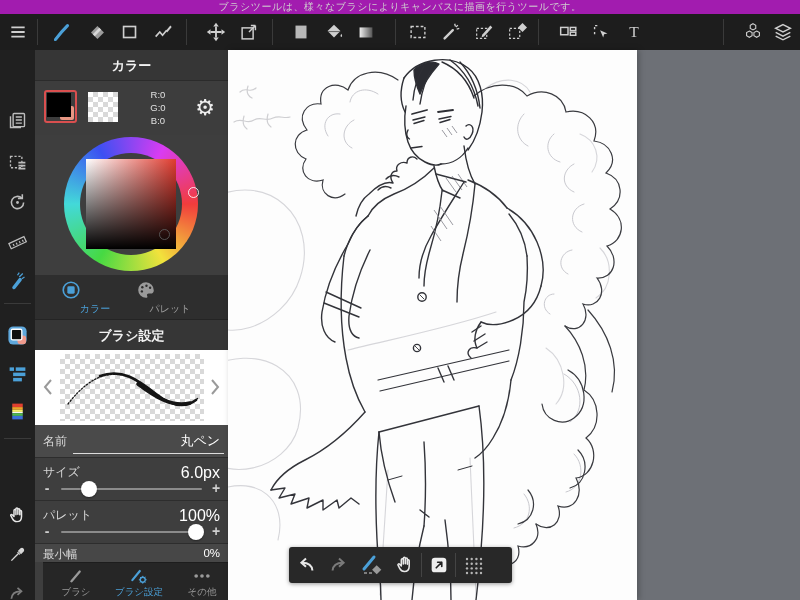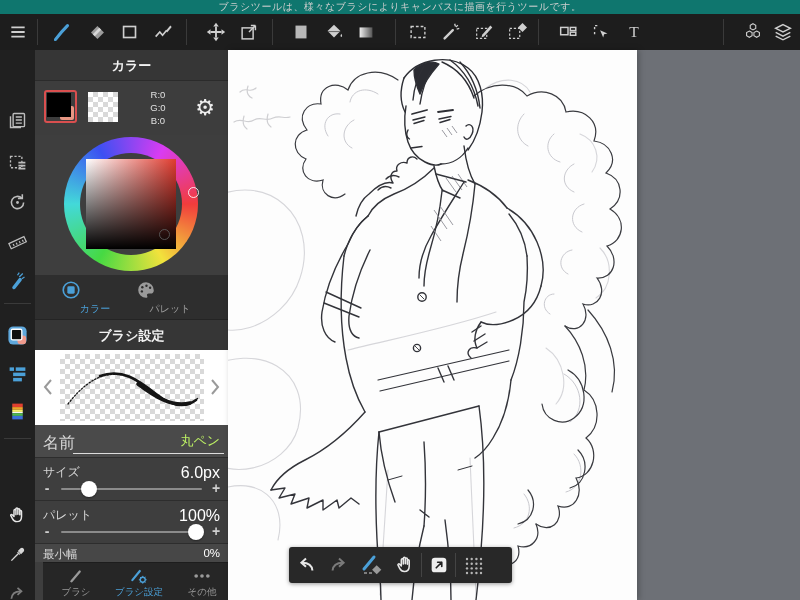--- a/index.html
+++ b/index.html
@@ -1,21 +1,21 @@
 <!DOCTYPE html>
 <html><head>
 <meta charset="utf-8">
 <style>
   * { margin:0; padding:0; box-sizing:border-box; }
   html,body { width:800px; height:600px; overflow:hidden; }
   body { font-family:"Liberation Sans","DejaVu Sans",sans-serif; background:#6d7076; position:relative; }
   .app { position:absolute; inset:0; width:800px; height:600px; background:#6d7076; overflow:hidden; }
 
   
-  .notif { position:absolute; left:0; top:0; width:800px; height:14px; background:#0f766e;
+  .notif { position:absolute; left:0; top:0; width:800px; height:14px; background:#a21caf;
            color:#cfcfcf; font-size:10px; line-height:14px; text-align:center; letter-spacing:.5px; }
 
   
   .toolbar { position:absolute; left:0; top:14px; width:800px; height:36px; background:#1d1d1d; }
   .ti { position:absolute; top:7px; width:22px; height:22px; display:flex; align-items:center; justify-content:center; }
   .tsep { position:absolute; top:5px; width:1px; height:26px; background:#3a3a3a; }
   svg { display:block; }
 
   
   .sidebar { position:absolute; left:0; top:50px; width:35px; height:550px; background:#202020; }
@@ -50,22 +50,22 @@
   .mode-tabs { position:absolute; left:0; top:225px; width:193px; height:45px; background:#2e2e2e; border-bottom:1px solid #242424; }
   .mtab { position:absolute; top:4px; width:70px; text-align:center; }
   .mtab .lbl { display:block; font-size:10px; margin-top:1px; color:#9a9a9a; }
   .mtab.active .lbl { color:#4ba0d8; }
 
   .preview { position:absolute; left:0; top:300px; width:193px; height:75px; background:#fff; }
   .preview .chk { position:absolute; left:25px; top:4px; width:144px; height:67px; }
   .chev { position:absolute; top:26px; width:14px; height:22px; }
 
   .name-row { position:absolute; left:0; top:375px; width:193px; height:32px; background:#4a4a4a; }
-  .name-row .l { position:absolute; left:8px; top:8px; font-size:16px; color:#d8d8d8; }
-  .name-row .v { position:absolute; right:8px; top:7px; font-size:13px; color:#bef264; }
+  .name-row .l { position:absolute; left:8px; top:8px; font-size:12px; color:#d8d8d8; }
+  .name-row .v { position:absolute; right:8px; top:7px; font-size:13px; color:#ffffff; }
   .name-row .u { position:absolute; left:38px; right:4px; bottom:3px; height:1px; background:#dcdcdc; }
 
   .slider-row { position:absolute; left:0; width:193px; height:43px; background:#3e3e3e; border-top:1px solid #2d2d2d; }
   .slider-row .l { position:absolute; left:8px; top:6px; font-size:12px; color:#d8d8d8; }
   .slider-row .v { position:absolute; right:8px; top:6px; font-size:16px; color:#fff; }
   .slider-row .minus,.slider-row .plus { position:absolute; top:22px; width:12px; font-size:14px; font-weight:bold; color:#cfcfcf; text-align:center; }
   .slider-row .minus { left:6px; } .slider-row .plus { right:6px; }
   .track { position:absolute; left:26px; right:26px; top:30px; height:2px; background:#8b8b8b; border-radius:1px; }
   .knob { position:absolute; top:-7px; width:16px; height:16px; background:#fff; border-radius:50%; box-shadow:0 1px 2px rgba(0,0,0,.4); }
 

